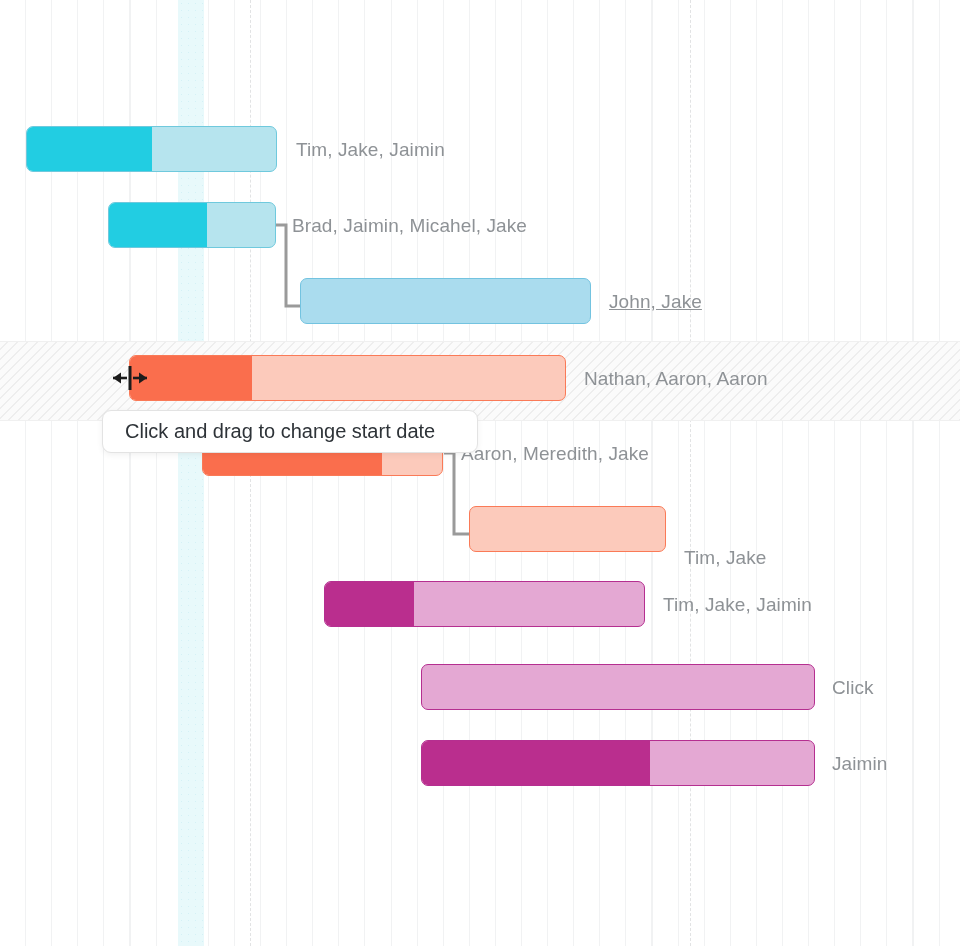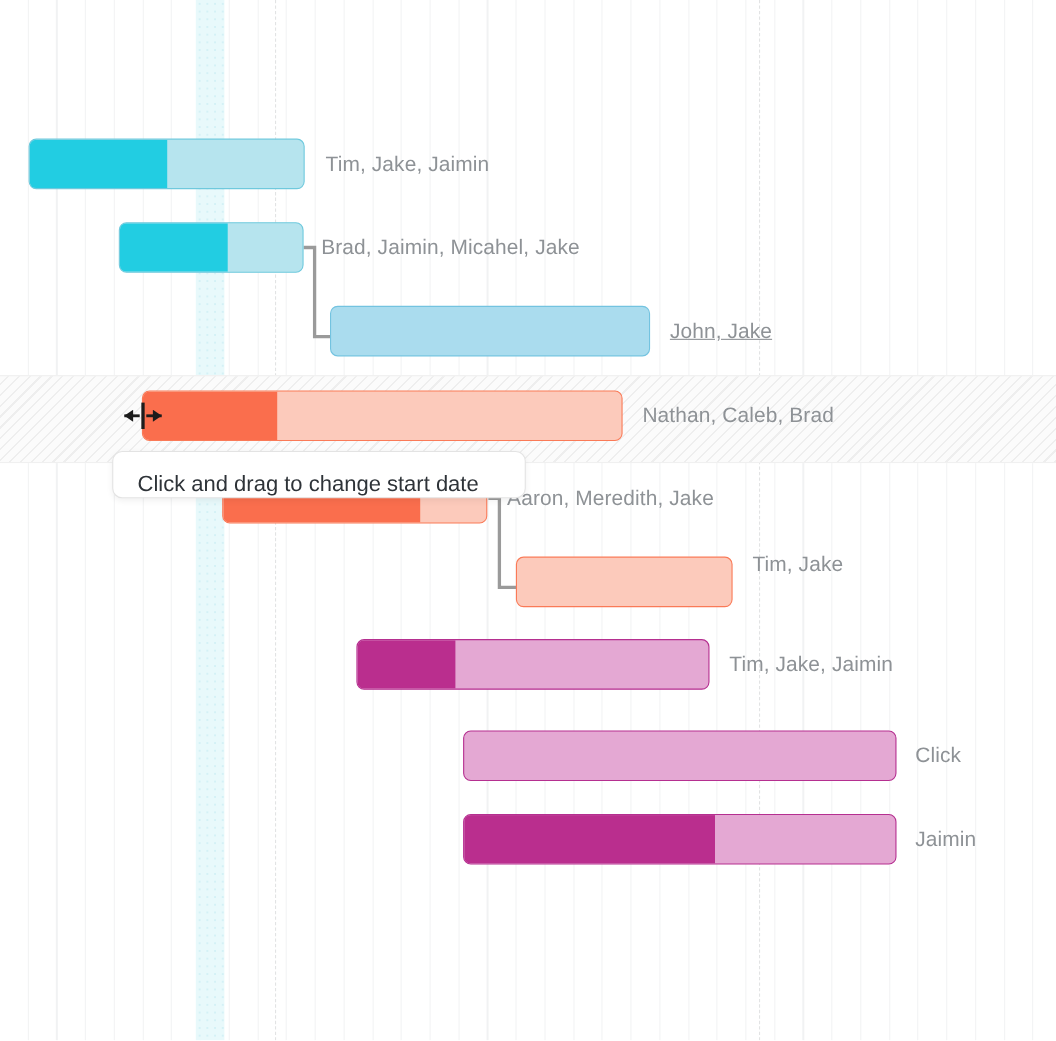--- a/index.html
+++ b/index.html
@@ -182,54 +182,54 @@
   <div class="bar-label" style="left:292px; top:216px;text-align:center;">Brad, Jaimin, Micahel, Jake</div>
 
   <div class="bar blue" style="left:300px; top:278px; width:291px;">
     <div class="bar-progress" style="width:0px;"></div>
   </div>
   <div class="bar-label" style="left:609px; top:292px;text-decoration:underline;">John, Jake</div>
 
   <div class="bar coral" style="left:129px; top:355px; width:437px;">
     <div class="bar-progress" style="width:122px;"></div>
   </div>
-  <div class="bar-label" style="left:584px; top:369px;">Nathan, Caleb, Brad</div>
+  <div class="bar-label" style="left:584px; top:369px;">Nathan, Aaron, Aaron</div>
 
   <div class="resize-cursor" style="left:110px; top:365px;">
     <svg width="40" height="26" viewBox="0 0 40 26">
       <rect x="18.5" y="1" width="3" height="24" fill="#1c1c1c"></rect>
       <path d="M 16 13 L 24 7.5 L 24 18.5 Z" fill="#1c1c1c" transform="translate(-13,0)"></path>
       <path d="M 24 13 L 16 7.5 L 16 18.5 Z" fill="#1c1c1c" transform="translate(13,0)"></path>
       <rect x="3" y="11.7" width="14" height="2.6" fill="#1c1c1c"></rect>
       <rect x="23" y="11.7" width="14" height="2.6" fill="#1c1c1c"></rect>
     </svg>
   </div>
 
   <div class="bar coral" style="left:202px; top:430px; width:241px;">
     <div class="bar-progress" style="width:179px;"></div>
   </div>
   <div class="bar-label" style="left:461px; top:444px;">Aaron, Meredith, Jake</div>
 
   <div class="bar coral" style="left:469px; top:506px; width:197px;">
     <div class="bar-progress" style="width:0px;"></div>
   </div>
-  <div class="bar-label" style="left:684px; top:504px;">Tim, Jake</div>
+  <div class="bar-label" style="left:684px; top:548px;">Tim, Jake</div>
 
   <div class="bar purple" style="left:324px; top:581px; width:321px;">
     <div class="bar-progress" style="width:89px;"></div>
   </div>
   <div class="bar-label" style="left:663px; top:595px;">Tim, Jake, Jaimin</div>
 
   <div class="bar purple" style="left:421px; top:664px; width:394px;">
     <div class="bar-progress" style="width:0px;"></div>
   </div>
   <div class="bar-label" style="left:832px; top:678px;">Click</div>
 
   <div class="bar purple" style="left:421px; top:740px; width:394px;">
     <div class="bar-progress" style="width:228px;"></div>
   </div>
   <div class="bar-label" style="left:832px; top:754px;">Jaimin</div>
 
-  <div class="tooltip" style="left:102px; top:410px; width:376px; height:43px;align-items:flex-end;">
+  <div class="tooltip" style="left:102px; top:410px; width:376px; height:43px;">
     <span>Click and drag to change start date</span>
   </div>
 
 </div>
 
 </body></html>

